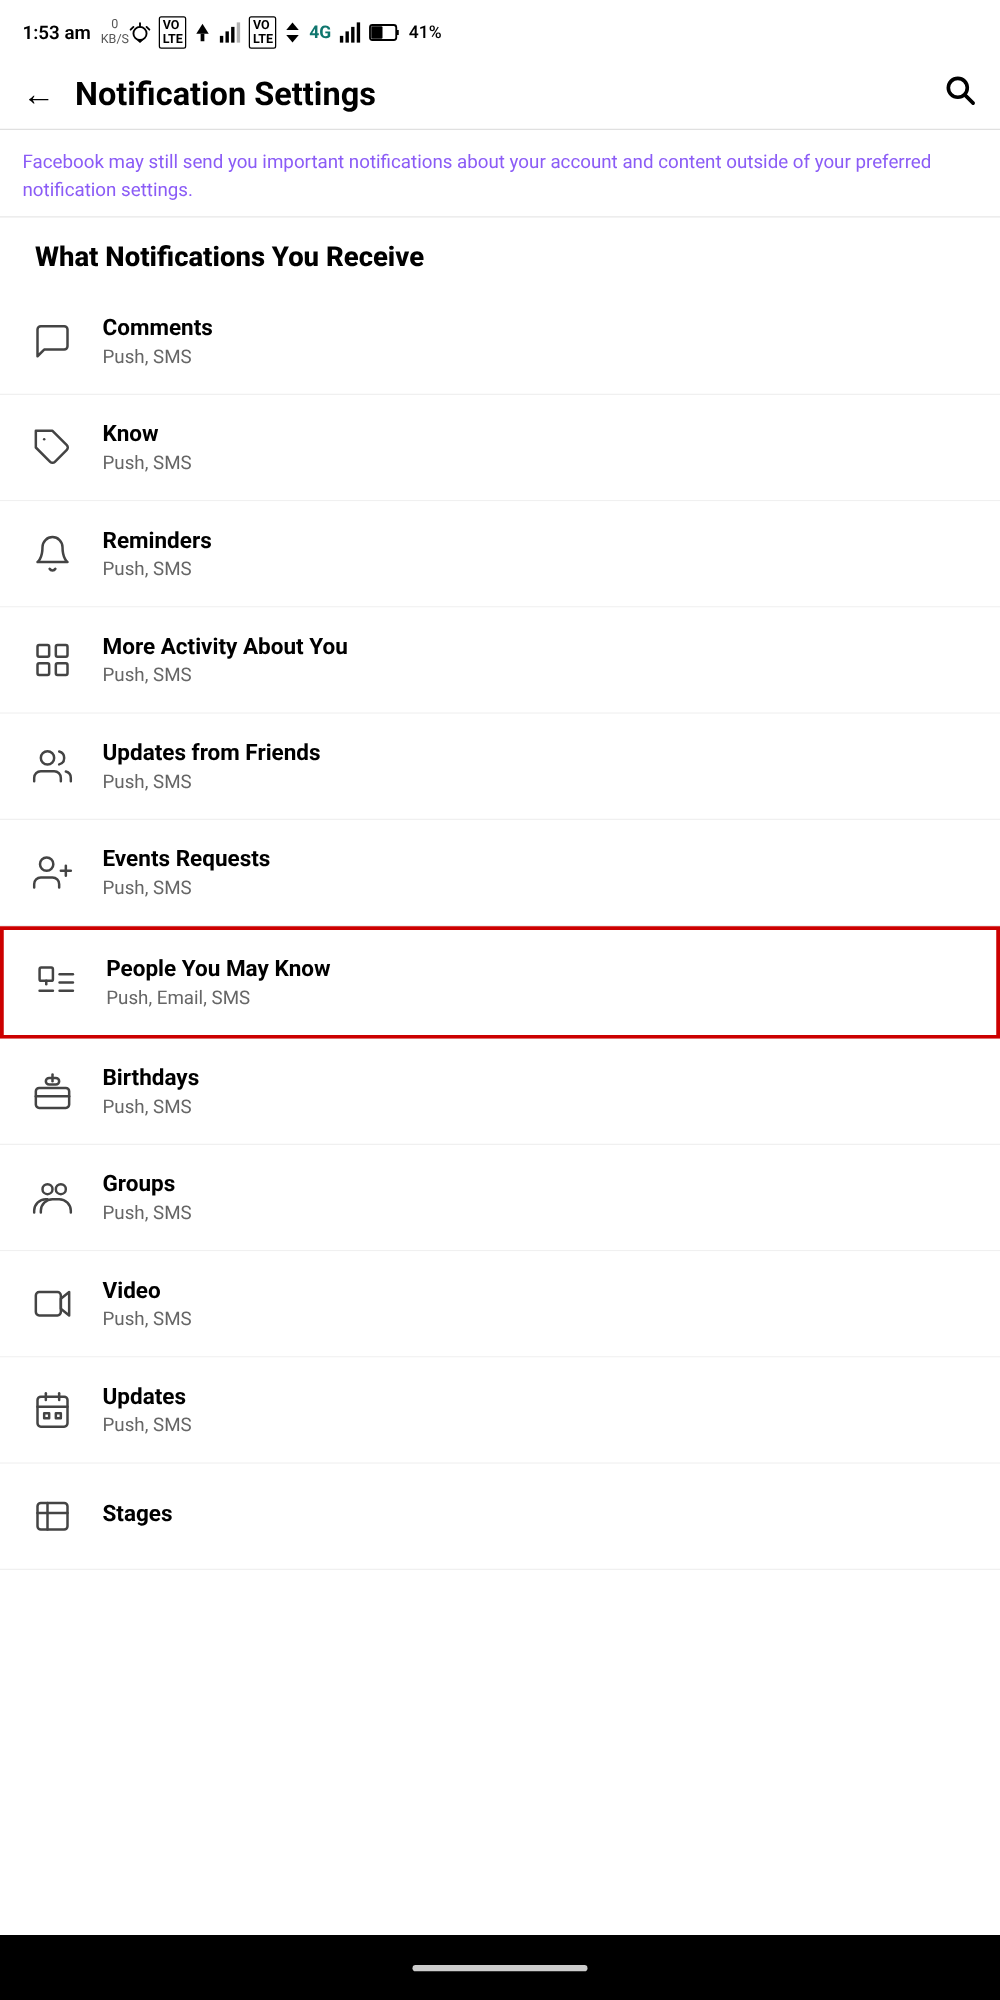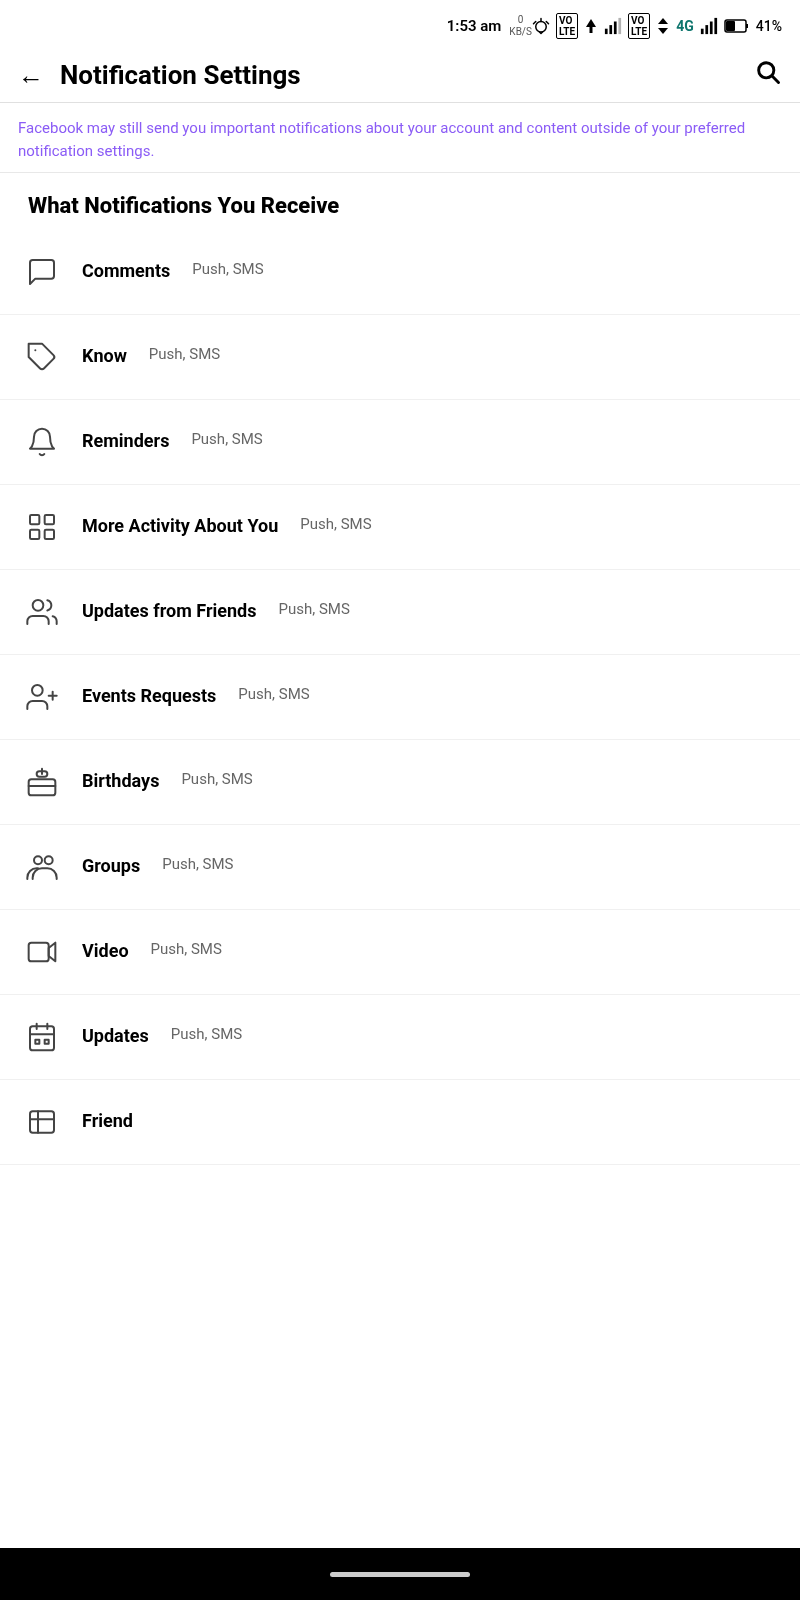--- a/index.html
+++ b/index.html
@@ -10,21 +10,21 @@
       background: #fff;
       font-family: -apple-system, BlinkMacSystemFont, 'Segoe UI', Roboto, sans-serif;
       display: flex;
       flex-direction: column;
     }
 
     
     .status-bar {
       background: #fff;
       display: flex;
-      justify-content: flex-end;
+      justify-content: flex-start;
       align-items: center;
       padding: 10px 18px 6px 18px;
       height: 48px;
     }
     .status-left {
       display: flex;
       align-items: center;
       gap: 8px;
     }
     .status-time {
@@ -134,21 +134,21 @@
       height: 32px;
       stroke: #444;
       fill: none;
       stroke-width: 1.5;
       stroke-linecap: round;
       stroke-linejoin: round;
     }
 
     .notif-text {
       display: flex;
-      gap: 22px;
+      flex-direction: column;
     }
     .notif-title {
       font-size: 18px;
       font-weight: 700;
       color: #000;
       margin-bottom: 3px;
     }
     .notif-subtitle {
       font-size: 15px;
       color: #666;
@@ -311,20 +311,36 @@
       <svg viewBox="0 0 24 24">
           <path d="M16 21v-2a4 4 0 0 0-4-4H5a4 4 0 0 0-4 4v2"></path>
           <circle cx="8.5" cy="7" r="4"></circle>
           <line x1="20" y1="8" x2="20" y2="14"></line>
           <line x1="23" y1="11" x2="17" y2="11"></line>
         </svg>
     </div>
     <div class="notif-text">
       <span class="notif-title">Events Requests</span>
       <span class="notif-subtitle">Push, SMS</span>
+    </div>
+  </div>
+    <div class="notif-item highlighted">
+    <div class="notif-icon">
+      <svg viewBox="0 0 24 24">
+          <rect x="2" y="3" width="8" height="8" rx="1"></rect>
+          <path d="M6 11v2"></path>
+          <path d="M2 17h8"></path>
+          <path d="M14 7h8"></path>
+          <path d="M14 12h8"></path>
+          <path d="M14 17h8"></path>
+        </svg>
+    </div>
+    <div class="notif-text">
+      <span class="notif-title">People You May Know</span>
+      <span class="notif-subtitle">Push, Email, SMS</span>
     </div>
   </div>
     <div class="notif-item">
     <div class="notif-icon">
       <svg viewBox="0 0 24 24">
           <rect x="2" y="10" width="20" height="12" rx="2"></rect>
           <path d="M12 2v4"></path>
           <path d="M8 6c0-1.1.9-2 2-2h4a2 2 0 0 1 0 4H10a2 2 0 0 1-2-2z"></path>
           <path d="M2 15h20"></path>
         </svg>
@@ -378,21 +394,21 @@
   </div>
     <div class="notif-item">
     <div class="notif-icon">
       <svg viewBox="0 0 24 24">
           <rect x="3" y="4" width="18" height="16" rx="2"></rect>
           <line x1="3" y1="10" x2="21" y2="10"></line>
           <line x1="9" y1="4" x2="9" y2="20"></line>
         </svg>
     </div>
     <div class="notif-text">
-      <span class="notif-title">Friend</span>
+      <span class="notif-title">Stages</span>
       <span class="notif-subtitle"></span>
     </div>
   </div>
   </div>
 
 <div class="bottom-bar">
   <div class="bottom-home-indicator"></div>
 </div>
 
 </body></html>

